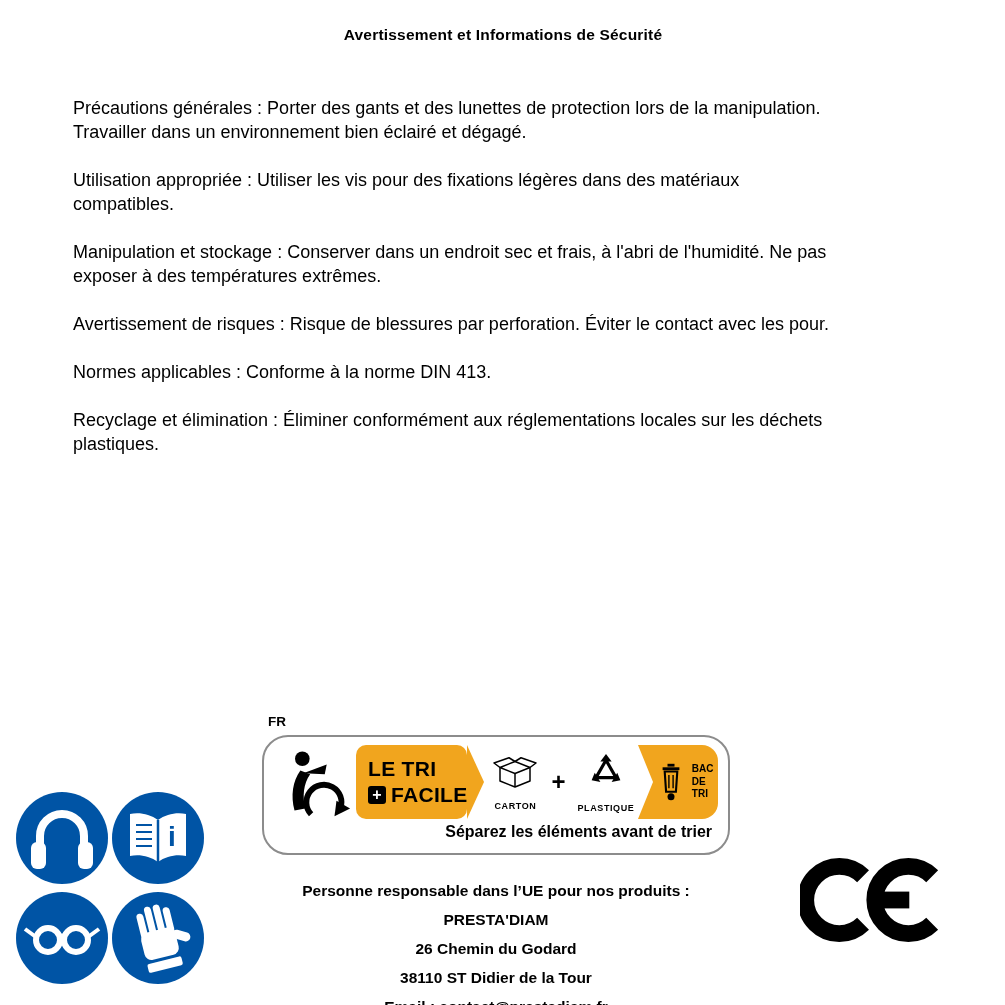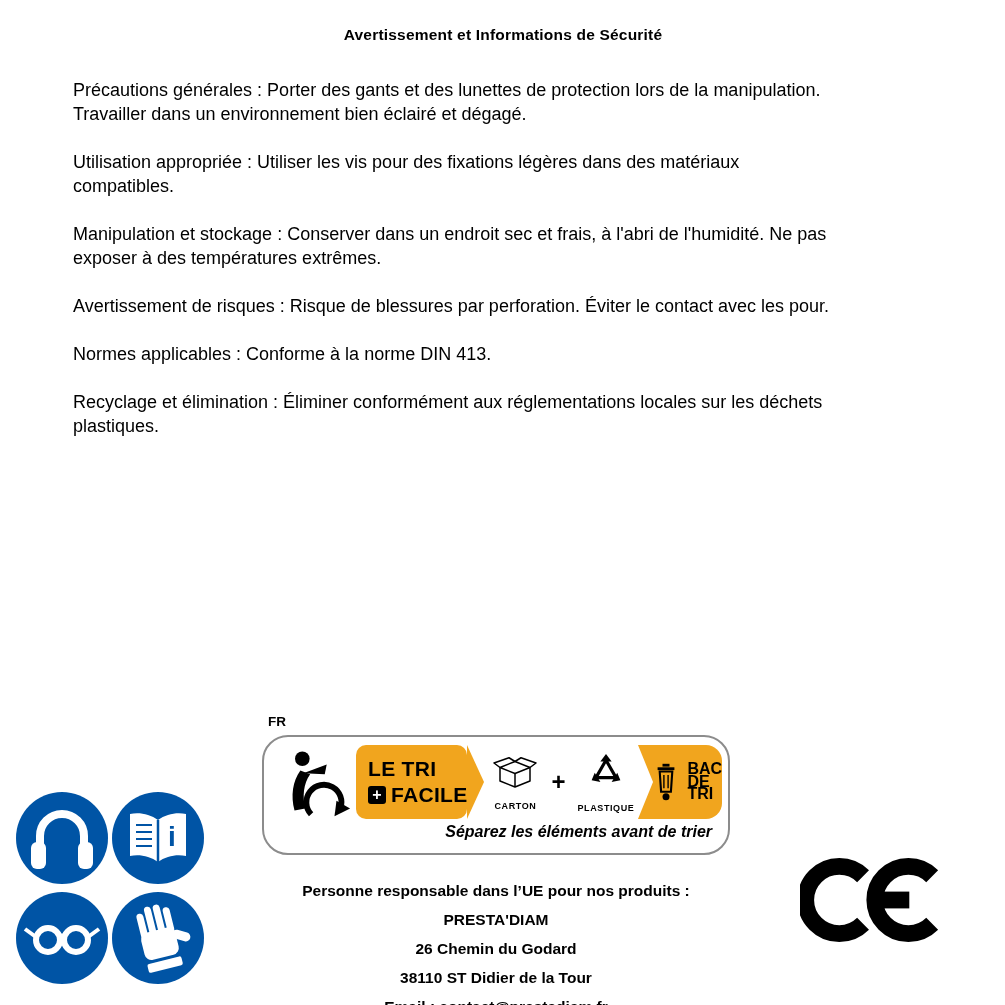--- a/index.html
+++ b/index.html
@@ -12,21 +12,21 @@
   body{
     width:1005px;height:1005px;position:relative;overflow:hidden;
     background:#ffffff;color:#000;
     font-family:"Liberation Sans", sans-serif;
   }
 
   
   .text-block{position:absolute;left:73px;top:26px;width:900px;}
   .doc-title{
     width:860px;text-align:center;font-size:15.5px;font-weight:bold;
-    margin:0 0 34px 0;letter-spacing:.2px;
+    margin:0 0 52px 0;letter-spacing:.2px;
   }
   .para{
     font-size:18px;line-height:24px;margin:0 0 24px 0;
     white-space:pre-line;
   }
 
   
   .safety-icon{
     position:absolute;width:92px;height:92px;border-radius:50%;
     background:var(--blue);display:flex;align-items:center;justify-content:center;
@@ -68,24 +68,24 @@
   .mid-plus{font-size:24px;font-weight:bold;}
   .bac-shape{
     background:var(--yellow);width:98px;border-radius:0 16px 16px 0;position:relative;
     display:flex;align-items:center;justify-content:center;gap:7px;padding-left:14px;
   }
   .bac-shape::before{
     content:"";position:absolute;left:0;top:0;width:0;height:0;
     border-top:37px solid transparent;border-bottom:37px solid transparent;
     border-left:15px solid #fff;
   }
-  .bac-text{font-size:16px;font-weight:bold;line-height:12.5px;white-space:pre-line;text-align:left;}
+  .bac-text{font-size:10px;font-weight:bold;line-height:12.5px;white-space:pre-line;text-align:left;}
   .tagline{
     position:absolute;left:92px;right:16px;top:86px;text-align:right;
-    font-size:16px;font-style:italic;font-weight:bold;
+    font-size:16px;font-weight:bold;
   }
 
   
   .address{
     position:absolute;left:222px;top:872px;width:548px;text-align:center;
     font-weight:bold;font-size:15.5px;line-height:21px;
   }
   .address div{margin:8px;}
 
   

